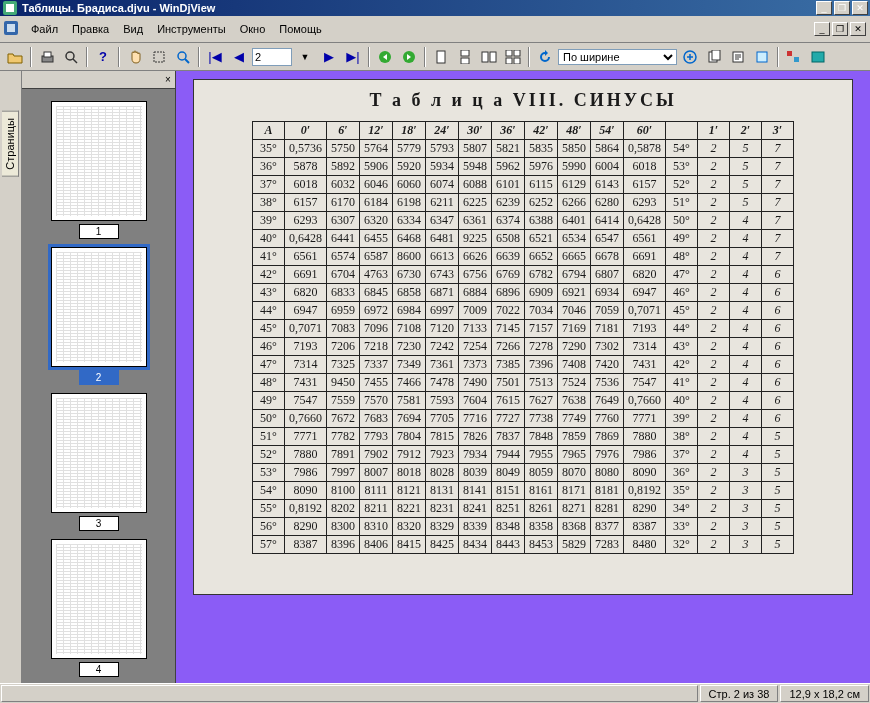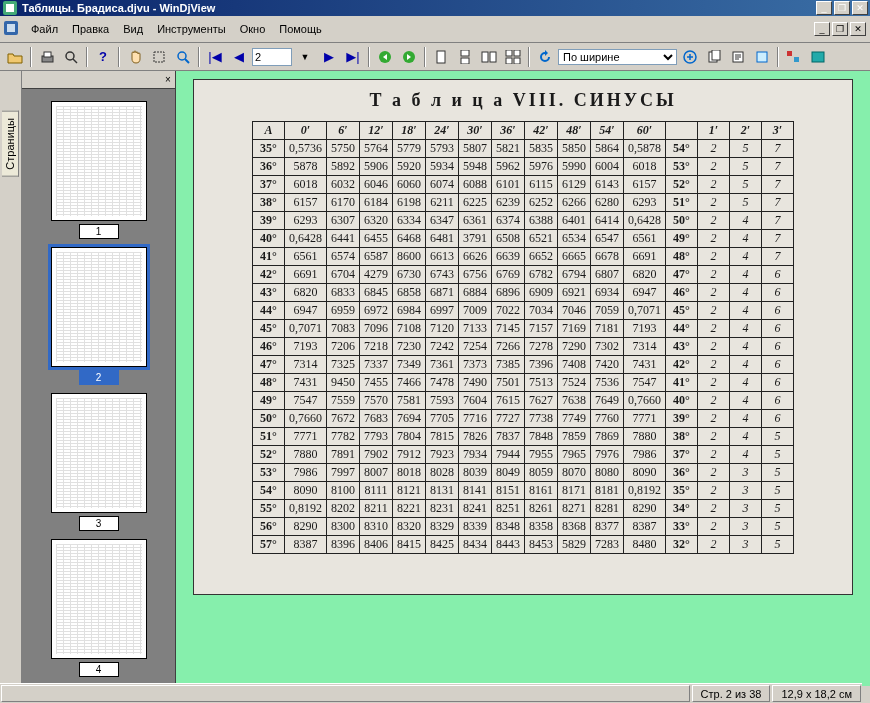--- a/index.html
+++ b/index.html
@@ -26,34 +26,34 @@
 .thumb-close { width: 14px; height: 14px; font-size: 10px; cursor: pointer; display:flex; align-items:center; justify-content:center; }
 .thumb-scroll { flex:1; overflow-y: auto; overflow-x: hidden; padding: 6px 0; }
 .thumb-scroll::-webkit-scrollbar { width: 16px; }
 .thumb-scroll::-webkit-scrollbar-track { background: #d4d0c8; }
 .thumb-scroll::-webkit-scrollbar-thumb { background: #d4d0c8; border: 1px solid #fff; border-right-color:#404040; border-bottom-color:#404040; }
 .thumb { width: 96px; margin: 6px auto 2px; background: #fff; border: 1px solid #000; height: 120px; position: relative; }
 .thumb.selected { outline: 3px solid #3169c6; }
 .thumb-inner { position:absolute; inset:4px; background: repeating-linear-gradient(to bottom, #ccc 0 1px, transparent 1px 3px), repeating-linear-gradient(to right, #ccc 0 1px, transparent 1px 7px); opacity:.6; }
 .thumb-label { width: 40px; margin: 3px auto 8px; background: #fff; border: 1px solid #000; text-align: center; font-size: 10px; padding: 1px 0; }
 .thumb-label.selected { background: #3169c6; color: #fff; border-color: #3169c6; }
-.doc-area { flex: 1; background: #86efac; position: relative; overflow: hidden; }
+.doc-area { flex: 1; background: #8b5cf6; position: relative; overflow: hidden; }
 .doc-scroll { position:absolute; inset:0; overflow:auto; }
 .doc-scroll::-webkit-scrollbar { width: 16px; height:16px; }
 .doc-scroll::-webkit-scrollbar-track { background: #d4d0c8; }
 .doc-scroll::-webkit-scrollbar-thumb { background: #d4d0c8; border: 1px solid #fff; border-right-color:#404040; border-bottom-color:#404040; }
 .page { background: #e8e5de; margin: 8px auto; width: 660px; padding: 10px 8px 40px; border: 1px solid #333; font-family: 'Times New Roman', serif; color: #1a1a1a; }
 .page-title { text-align: center; font-size: 18px; font-weight: bold; letter-spacing: 3px; margin-bottom: 10px; }
 table.bradis { border-collapse: collapse; margin: 0 auto; font-size: 12px; }
 table.bradis th, table.bradis td { border: 1px solid #222; padding: 1px 4px; text-align: center; font-weight: normal; min-width: 32px; }
 table.bradis th { font-weight: bold; font-style: italic; }
-table.bradis .deg { font-weight: bold; }
+table.bradis .deg { font-weight: normal; }
 table.bradis .ital { font-style: italic; }
 .group-sep td { border-top: 2px solid #222; }
-.statusbar { position: absolute; bottom: 0; left: 0; right: 8px; height: 20px; background: #d4d0c8; border-top: 1px solid #fff; display: flex; font-size: 11px; }
+.statusbar { position: absolute; bottom: 0; left: 0; right: 0; height: 20px; background: #d4d0c8; border-top: 1px solid #fff; display: flex; font-size: 11px; }
 .status-cell { border: 1px solid #808080; border-top-color:#fff; border-left-color:#fff; padding: 2px 8px; margin: 1px; }
 .status-cell.flex { flex: 1; }
 svg { display:block; }
 </style>
 </head>
 <body>
 
 <div class="titlebar">
   <span class="titlebar-icon">
     <svg width="14" height="14">
@@ -361,21 +361,21 @@
                 <td class="ital">4</td>
                 <td class="ital">7</td>
               </tr>
               <tr class="group-sep">
                 <td class="deg">40°</td>
                 <td>0,6428</td>
                 <td>6441</td>
                 <td>6455</td>
                 <td>6468</td>
                 <td>6481</td>
-                <td>3791</td>
+                <td>9225</td>
                 <td>6508</td>
                 <td>6521</td>
                 <td>6534</td>
                 <td>6547</td>
                 <td>6561</td>
                 <td class="deg">49°</td>
                 <td class="ital">2</td>
                 <td class="ital">4</td>
                 <td class="ital">7</td>
               </tr>
@@ -394,21 +394,21 @@
                 <td>6691</td>
                 <td class="deg">48°</td>
                 <td class="ital">2</td>
                 <td class="ital">4</td>
                 <td class="ital">7</td>
               </tr>
               <tr>
                 <td class="deg">42°</td>
                 <td>6691</td>
                 <td>6704</td>
-                <td>4279</td>
+                <td>4763</td>
                 <td>6730</td>
                 <td>6743</td>
                 <td>6756</td>
                 <td>6769</td>
                 <td>6782</td>
                 <td>6794</td>
                 <td>6807</td>
                 <td>6820</td>
                 <td class="deg">47°</td>
                 <td class="ital">2</td>

